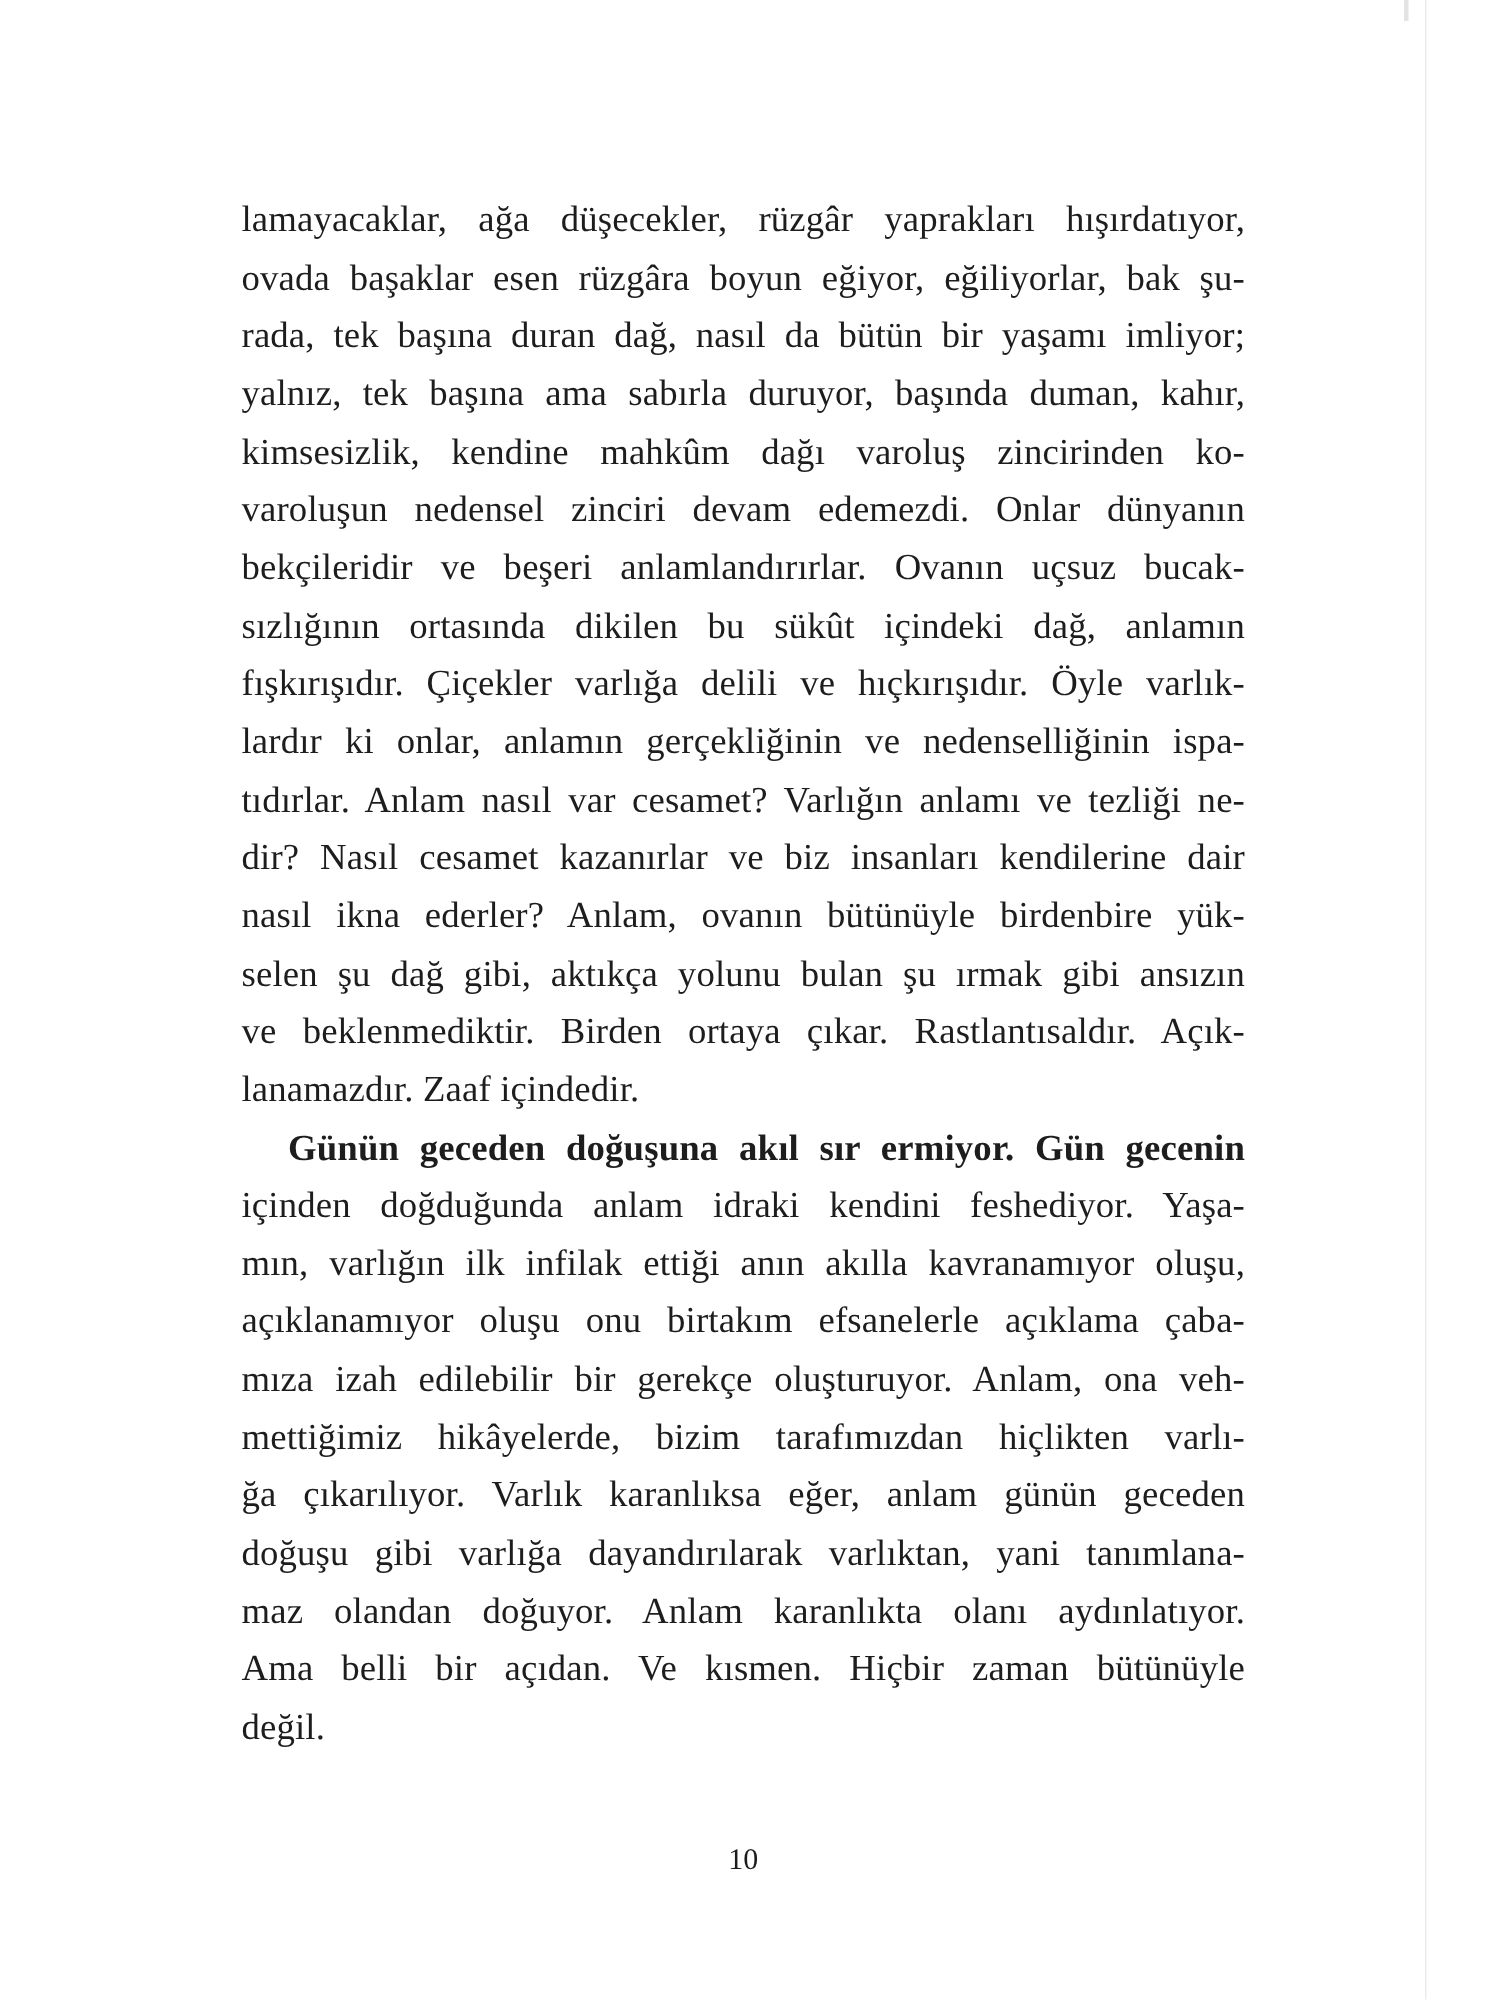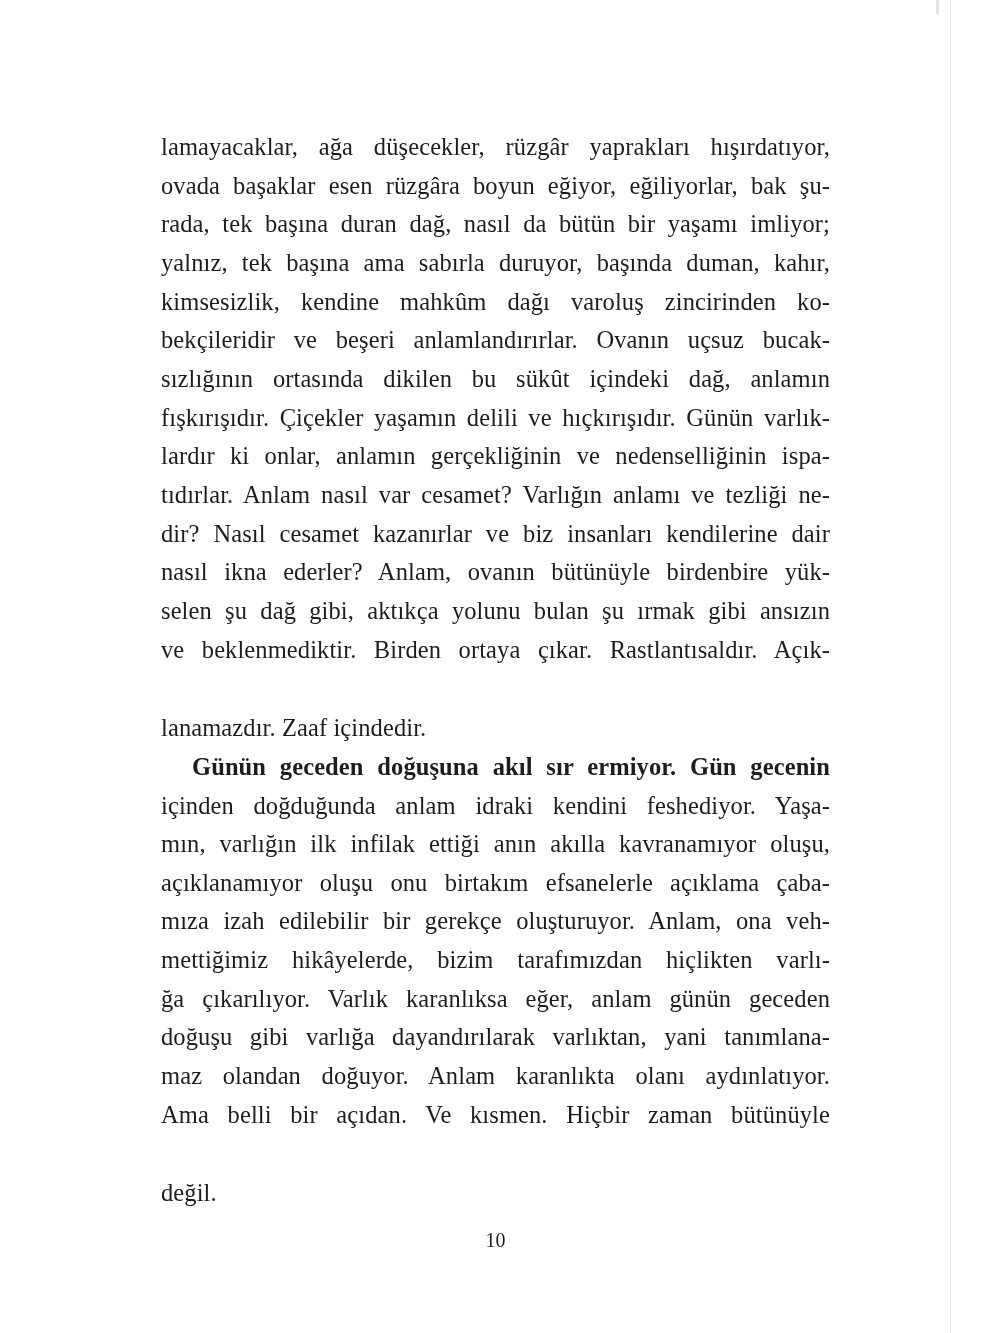--- a/index.html
+++ b/index.html
@@ -48,21 +48,20 @@
   .line {
     line-height: 38.66px;
     height: 38.66px;
     text-align: justify;
     text-align-last: justify;
     white-space: normal;
     overflow: hidden;
   }
   .line.last {
     text-align-last: left;
-    margin-top: 40px;
   }
   .line.indent {
     text-indent: 31px;
     font-weight: bold;
   }
   .page-number {
     position: absolute;
     left: 161px;
     top: 1222px;
     width: 669px;
@@ -77,23 +76,24 @@
 
 <div class="page">
   <div class="scan-tick"></div>
   <div class="scan-line"></div>
   <div class="text-block" id="text-block">
       <div class="line">lamayacaklar, ağa düşecekler, rüzgâr yaprakları hışırdatıyor,</div>
       <div class="line">ovada başaklar esen rüzgâra boyun eğiyor, eğiliyorlar, bak şu-</div>
       <div class="line">rada, tek başına duran dağ, nasıl da bütün bir yaşamı imliyor;</div>
       <div class="line">yalnız, tek başına ama sabırla duruyor, başında duman, kahır,</div>
       <div class="line">kimsesizlik, kendine mahkûm dağı varoluş zincirinden ko-</div>
+      <div class="line">varoluşun nedensel zinciri devam edemezdi. Onlar dünyanın</div>
       <div class="line">bekçileridir ve beşeri anlamlandırırlar. Ovanın uçsuz bucak-</div>
       <div class="line">sızlığının ortasında dikilen bu sükût içindeki dağ, anlamın</div>
-      <div class="line">fışkırışıdır. Çiçekler yaşamın delili ve hıçkırışıdır. Günün varlık-</div>
+      <div class="line">fışkırışıdır. Çiçekler varlığa delili ve hıçkırışıdır. Öyle varlık-</div>
       <div class="line">lardır ki onlar, anlamın gerçekliğinin ve nedenselliğinin ispa-</div>
       <div class="line">tıdırlar. Anlam nasıl var cesamet? Varlığın anlamı ve tezliği ne-</div>
       <div class="line">dir? Nasıl cesamet kazanırlar ve biz insanları kendilerine dair</div>
       <div class="line">nasıl ikna ederler? Anlam, ovanın bütünüyle birdenbire yük-</div>
       <div class="line">selen şu dağ gibi, aktıkça yolunu bulan şu ırmak gibi ansızın</div>
       <div class="line">ve beklenmediktir. Birden ortaya çıkar. Rastlantısaldır. Açık-</div>
       <div class="line last">lanamazdır. Zaaf içindedir.</div>
       <div class="line indent">Günün geceden doğuşuna akıl sır ermiyor. Gün gecenin</div>
       <div class="line">içinden doğduğunda anlam idraki kendini feshediyor. Yaşa-</div>
       <div class="line">mın, varlığın ilk infilak ettiği anın akılla kavranamıyor oluşu,</div>

